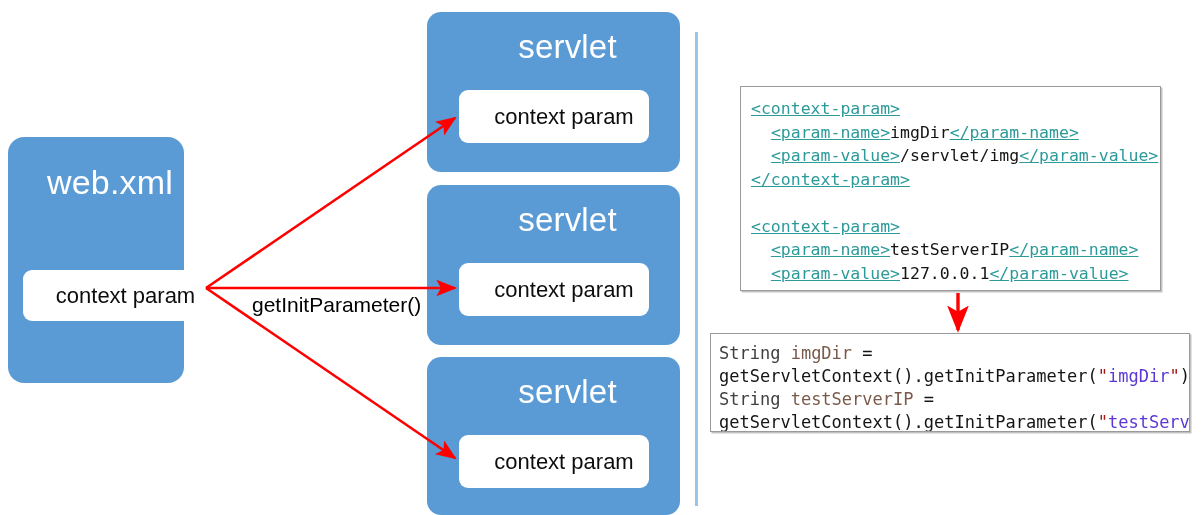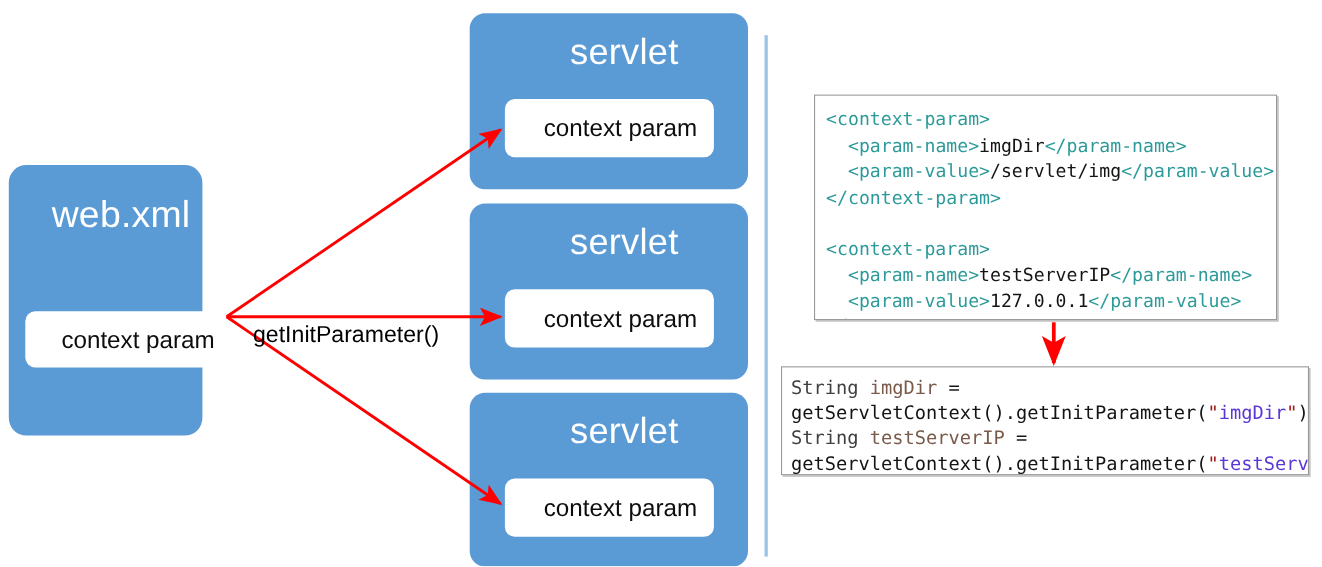--- a/index.html
+++ b/index.html
@@ -123,34 +123,34 @@
     width: 480px;
     height: 99px;
     padding: 8px 0 0 8px;
   }
   #code-panel pre {
     font-size: 17px;
     line-height: 23px;
     color: #1a1a1a;
   }
 
-  .tag   { color: #2D9A9A; }
+  .tag   { color: #2D9A9A; text-decoration: underline; }
   .txt   { color: #141414; }
   .kw    { color: #404040; }
   .var   { color: #7a5a4a; }
   .str   { color: #5B38D6; }
   .quote { color: #A31515; }
   .plain { color: #141414; }
 </style>
 </head>
 <body>
 
 <div id="canvas">
 
-  <div class="blue-box webxml" style="left:8px; top:150px; width:176px; height:246px;">
+  <div class="blue-box webxml" style="left:8px; top:137px; width:176px; height:246px;">
     <div class="box-title">web.xml</div>
     <div class="param-pill" style="left:15px; top:133px; width:185px; height:51px;">
       <span>context param</span>
     </div>
   </div>
 
   <div class="blue-box servlet" style="left:427px; top:12px; width:253px; height:160px;">
     <div class="box-title">servlet</div>
     <div class="param-pill" style="left:32px; top:78px; width:190px; height:53px;">
       <span>context param</span>
@@ -178,21 +178,21 @@
       </marker>
     </defs>
 
     <line x1="206" y1="288" x2="455" y2="118" stroke="#FF0000" stroke-width="2.6" marker-end="url(#ah)"></line>
     <line x1="206" y1="288" x2="455" y2="288" stroke="#FF0000" stroke-width="2.6" marker-end="url(#ah)"></line>
     <line x1="206" y1="288" x2="455" y2="458" stroke="#FF0000" stroke-width="2.6" marker-end="url(#ah)"></line>
 
     <line x1="958" y1="293" x2="958" y2="330" stroke="#FF0000" stroke-width="3.4" marker-end="url(#ah)"></line>
   </svg>
 
-  <div class="arrow-label" style="left:230px; top:293px;">getInitParameter()</div>
+  <div class="arrow-label" style="left:252px; top:293px;">getInitParameter()</div>
 
   <div class="divider" style="left:695px; top:32px; height:474px;"></div>
 
   <div class="panel" id="xml-panel">
     <pre><span class="tag">&lt;context-param&gt;</span>
 <span class="plain">  </span><span class="tag">&lt;param-name&gt;</span><span class="txt">imgDir</span><span class="tag">&lt;/param-name&gt;</span>
 <span class="plain">  </span><span class="tag">&lt;param-value&gt;</span><span class="txt">/servlet/img</span><span class="tag">&lt;/param-value&gt;</span>
 <span class="tag">&lt;/context-param&gt;</span>
 <span class="plain"></span>
 <span class="tag">&lt;context-param&gt;</span>

